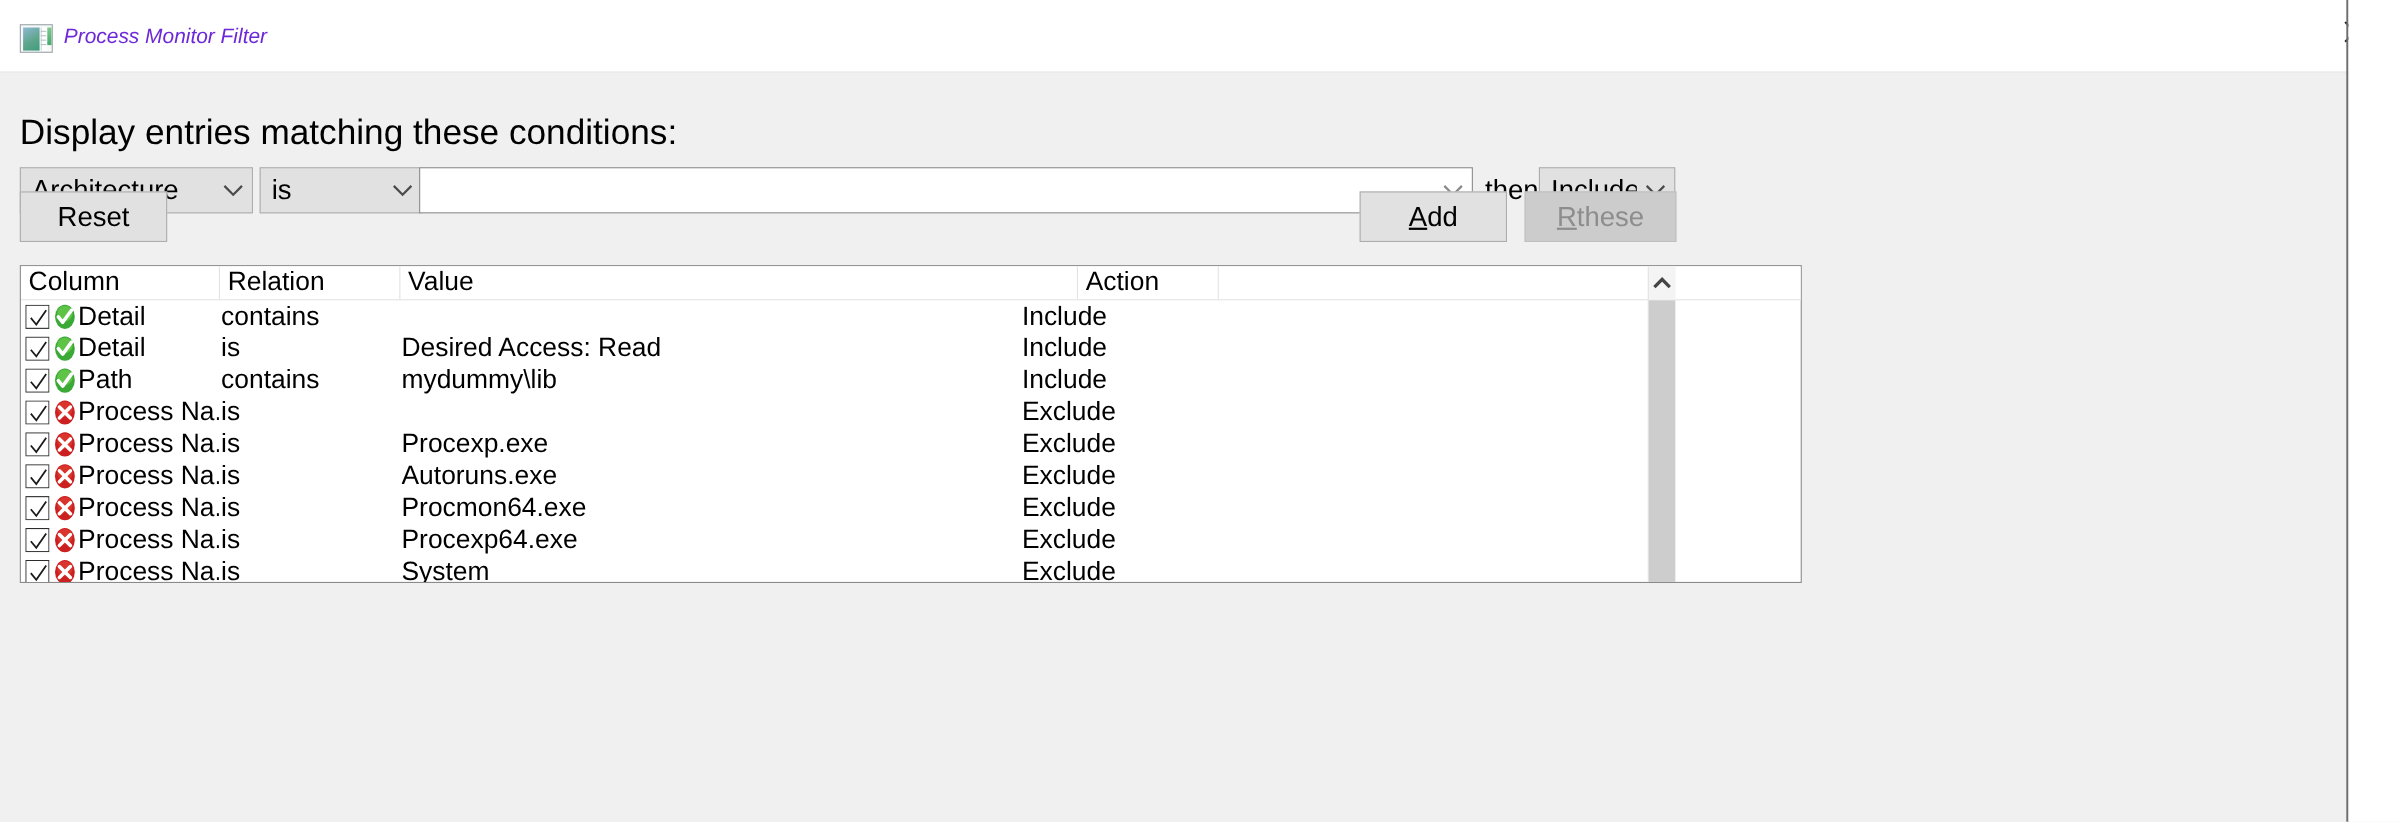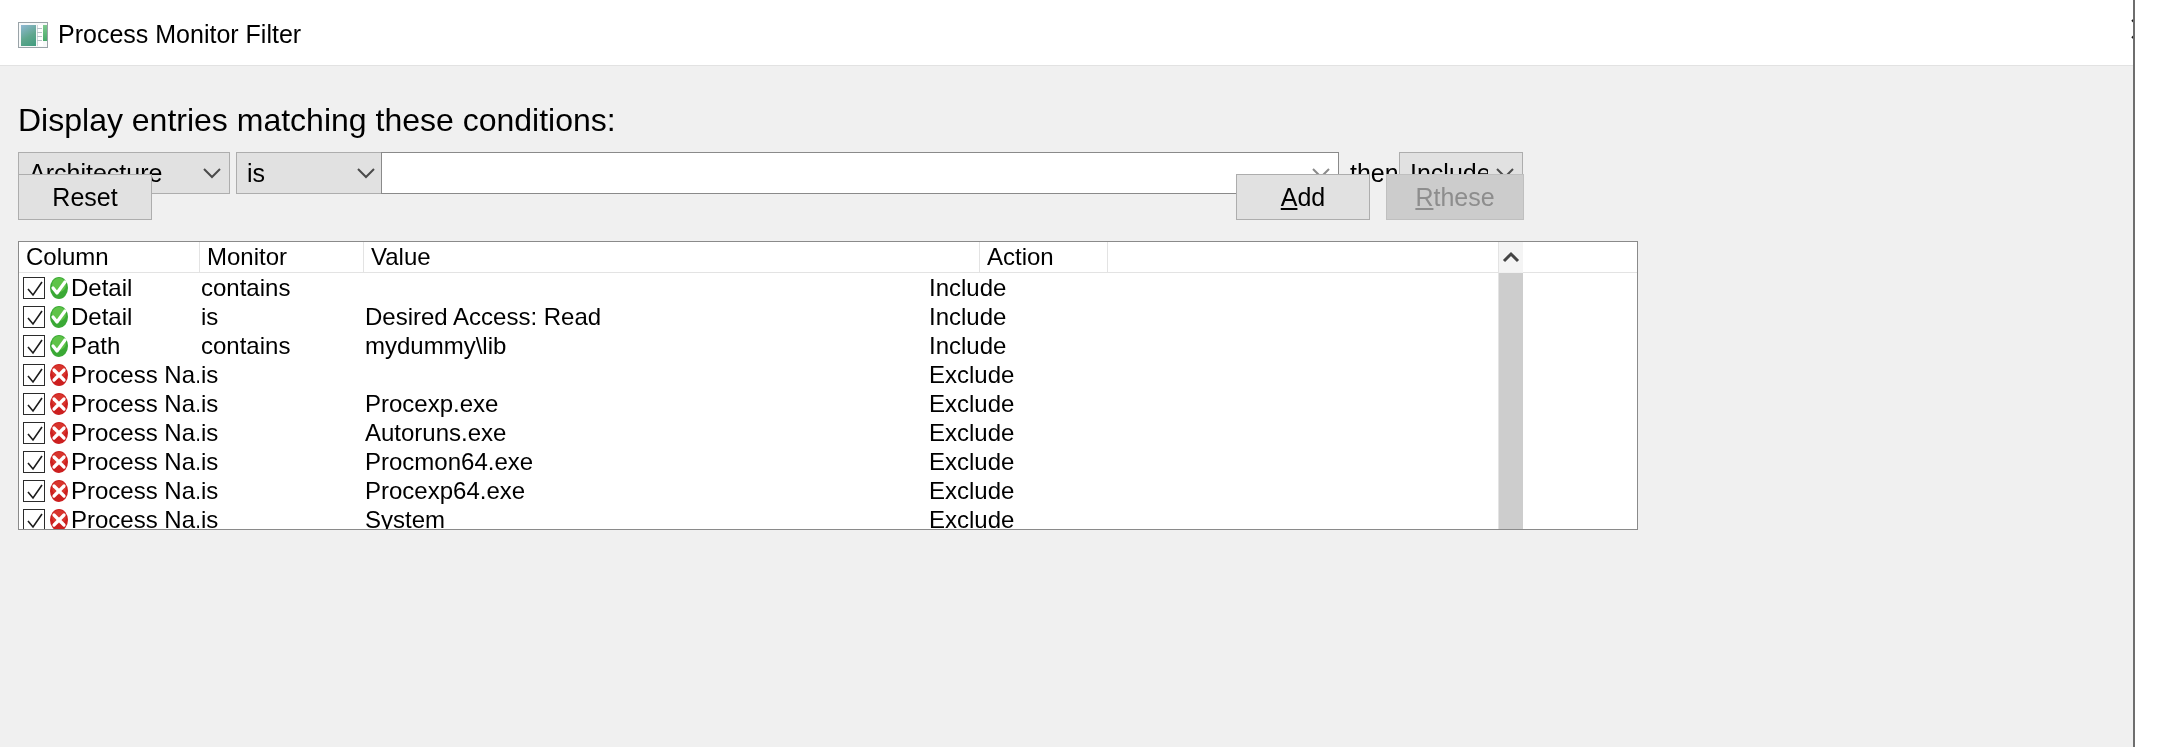--- a/index.html
+++ b/index.html
@@ -52,24 +52,25 @@
     background: #b9c3c8;
   }
   .title-icon .ti-green {
     position: absolute; left: 24px; top: 2px;
     width: 4px; height: 16px;
     background: linear-gradient(180deg,#7fc98f 0%, #47a96a 100%);
   }
   .title-text {
     position: absolute;
     left: 58px; top: 18px;
-    font-size: 25px;
+    font-size: 19px;
     line-height: 32px;
-    color: #000000;
-    white-space: nowrap;
+    color: #6d28d9;
+    white-space: nowrap;
+    font-style: italic;
   }
   .close-btn {
     position: absolute;
     right: 0; top: 0;
     width: 82px; height: 58px;
     display: flex;
     align-items: center;
     justify-content: center;
     background: #ffffff;
     cursor: pointer;
@@ -343,21 +344,21 @@
 <div class="btn btn-reset">Reset</div>
 
 <div class="btn btn-add"><u>A</u><span>dd</span></div>
 
 <div class="btn btn-remove disabled"><u>R</u><span>these</span></div>
 
 <div class="listview">
 
   <div class="lv-header">
     <div class="hcell h-column first">Column</div>
-    <div class="hcell h-relation">Monitor</div>
+    <div class="hcell h-relation">Relation</div>
     <div class="hcell h-value">Value</div>
     <div class="hcell h-action">Action</div>
     <div class="hcell h-extra"></div>
   </div>
 
   <div class="lv-rows" id="rows-container">
       <div class="row">
         <div class="cell c-check">
           <div class="chk">
             <svg width="20" height="20" viewBox="0 0 20 20">

